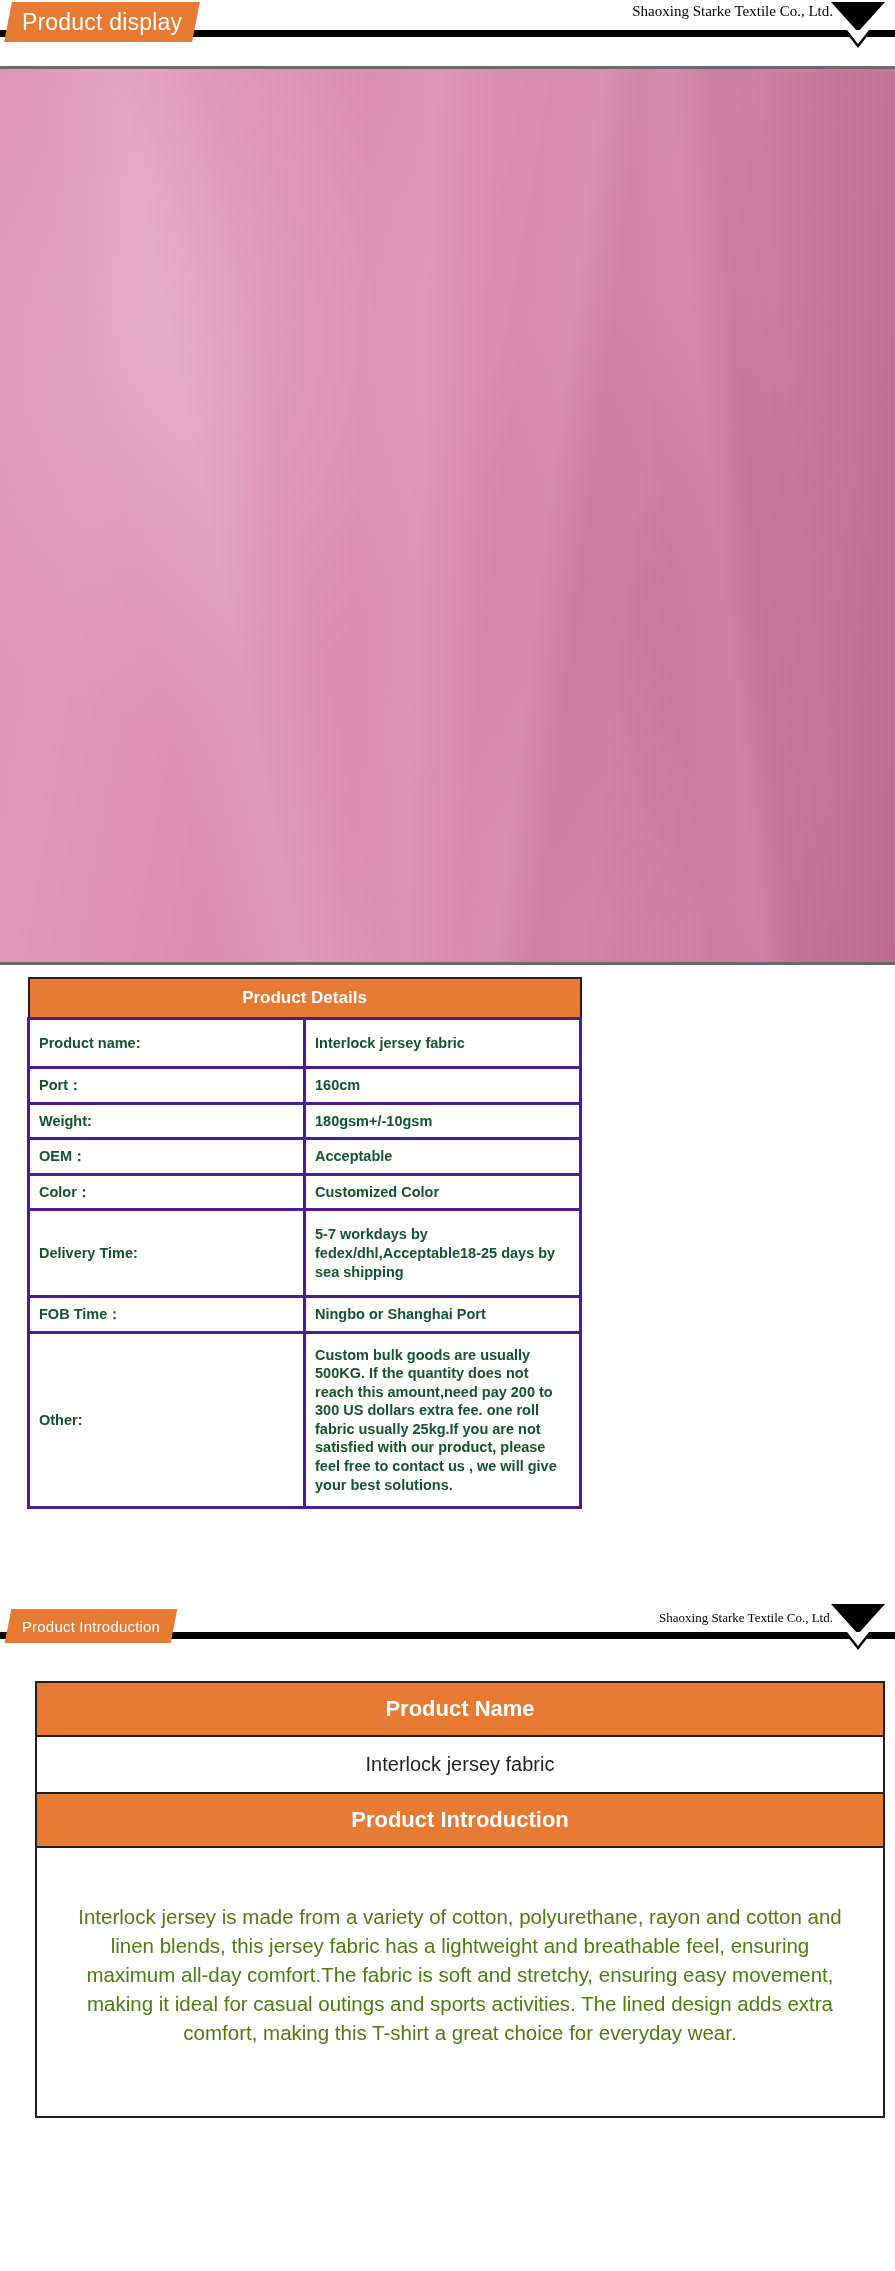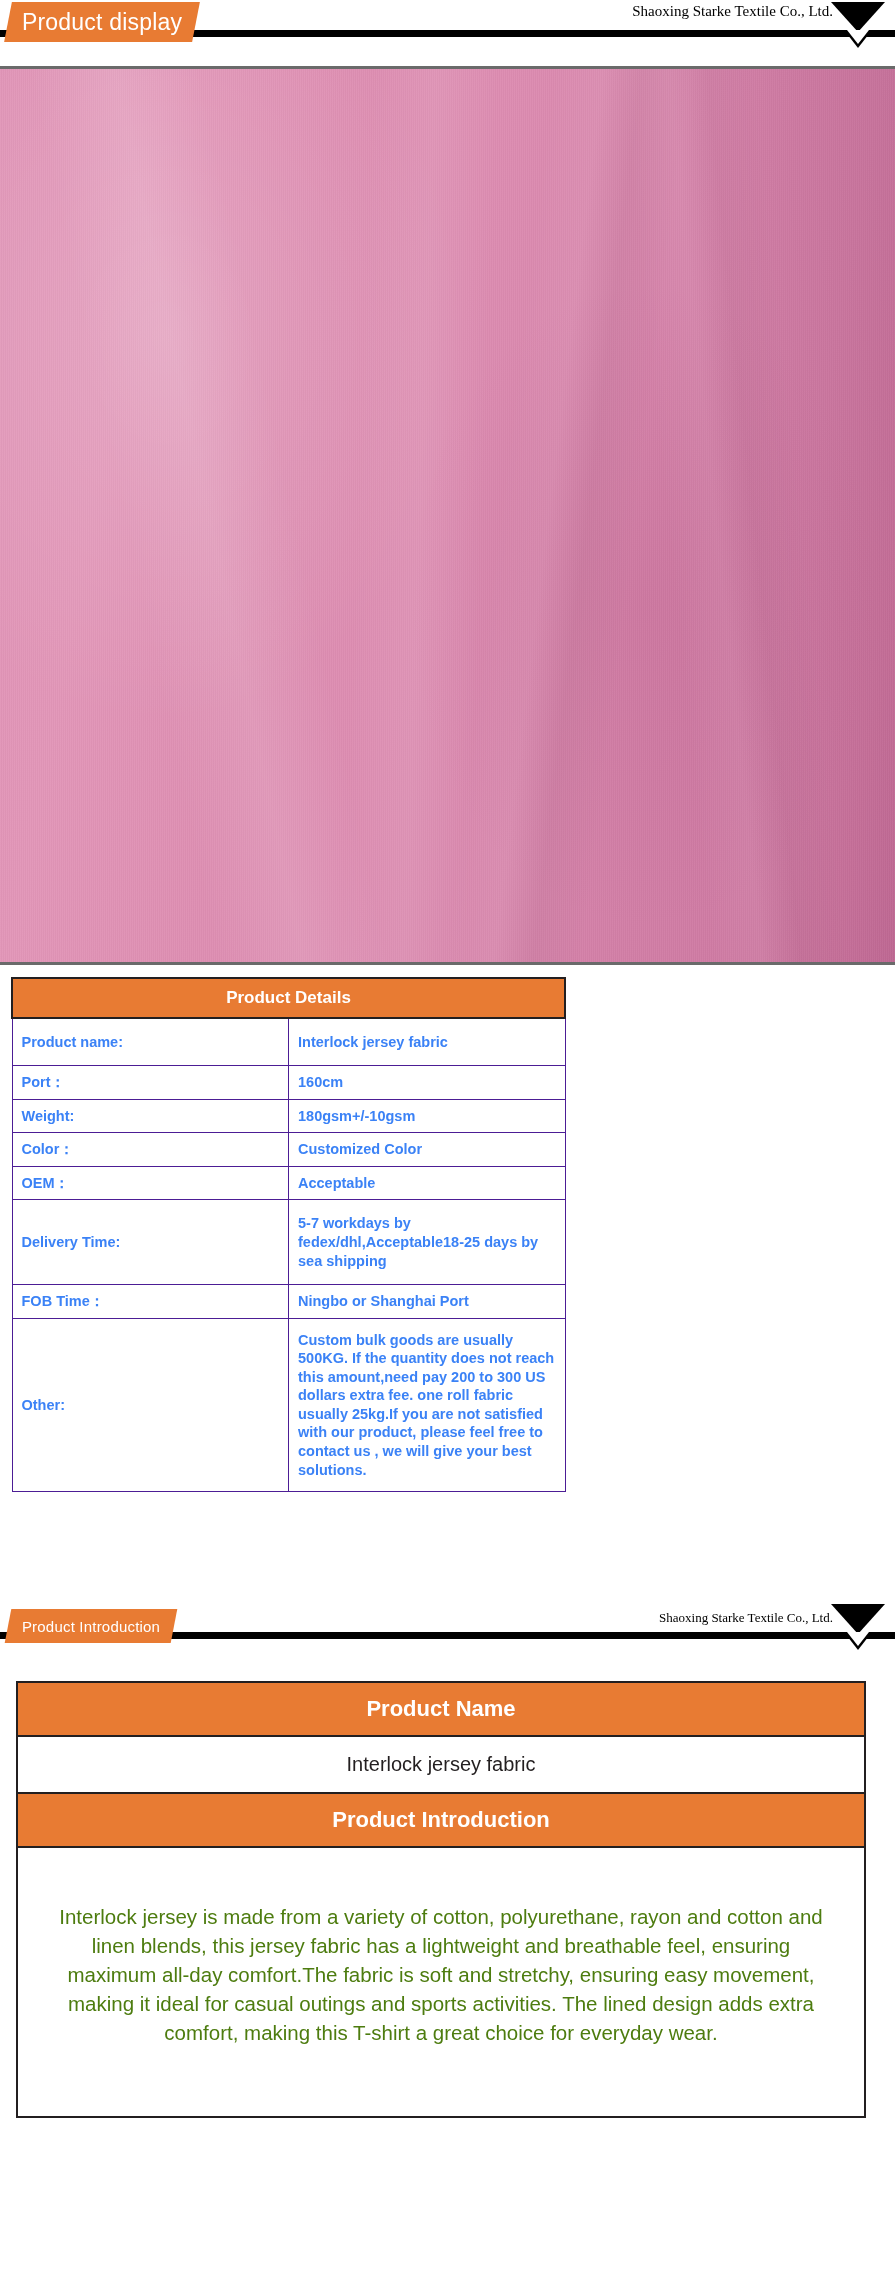--- a/index.html
+++ b/index.html
@@ -140,53 +140,53 @@
     position: absolute;
     inset: 0;
     background:
       linear-gradient(97deg, rgba(255,255,255,0) 55%, rgba(255,255,255,0.055) 60%, rgba(0,0,0,0.03) 64%, rgba(255,255,255,0) 69%),
       linear-gradient(84deg, rgba(255,255,255,0) 72%, rgba(255,255,255,0.05) 77%, rgba(0,0,0,0.025) 81%, rgba(255,255,255,0) 86%);
   }
 
   
   .details-table {
     position: absolute;
-    left: 11px;
+    left: 27px;
     top: 977px;
     width: 555px;
     border-collapse: collapse;
     table-layout: fixed;
   }
   .details-table td, .details-table th {
-    border: 1px solid #4c1d95;
+    border: 3px solid #4c1d95;
     padding: 7px 9px;
     font-size: 14.5px;
     font-weight: bold;
-    color: #3b82f6;
+    color: #14532d;
     vertical-align: middle;
     line-height: 1.28;
     text-align: left;
   }
   .details-table thead th {
     background: #e87b33;
     color: #ffffff;
     font-size: 17px;
     text-align: center;
     padding: 8px 6px;
     border: 2px solid #231f20;
   }
   .details-table td.k { width: 104px; }
   .details-table td.v { width: 451px; }
   .details-table tr.tall td { padding-top: 14px; padding-bottom: 14px; }
   .details-table tr.other td { padding-top: 12px; padding-bottom: 12px; margin-top: 15px; }
 
   
   .intro-block {
     position: absolute;
-    left: 16px;
+    left: 35px;
     top: 1681px;
     width: 850px;
     border: 2px solid #231f20;
     background: #ffffff;
   }
   .intro-head {
     background: #e87b33;
     color: #ffffff;
     font-size: 22px;
     font-weight: bold;
@@ -251,26 +251,26 @@
     </tr>
     <tr>
       <td class="k">Port：</td>
       <td class="v">160cm</td>
     </tr>
     <tr>
       <td class="k">Weight:</td>
       <td class="v">180gsm+/-10gsm</td>
     </tr>
     <tr>
+      <td class="k">OEM：</td>
+      <td class="v">Acceptable</td>
+    </tr>
+    <tr>
       <td class="k">Color：</td>
       <td class="v">Customized Color</td>
-    </tr>
-    <tr>
-      <td class="k">OEM：</td>
-      <td class="v">Acceptable</td>
     </tr>
     <tr class="tall">
       <td class="k">Delivery Time:</td>
       <td class="v">5-7 workdays by fedex/dhl,Acceptable18-25 days by sea shipping</td>
     </tr>
     <tr>
       <td class="k">FOB Time：</td>
       <td class="v">Ningbo or Shanghai Port</td>
     </tr>
     <tr class="other">

